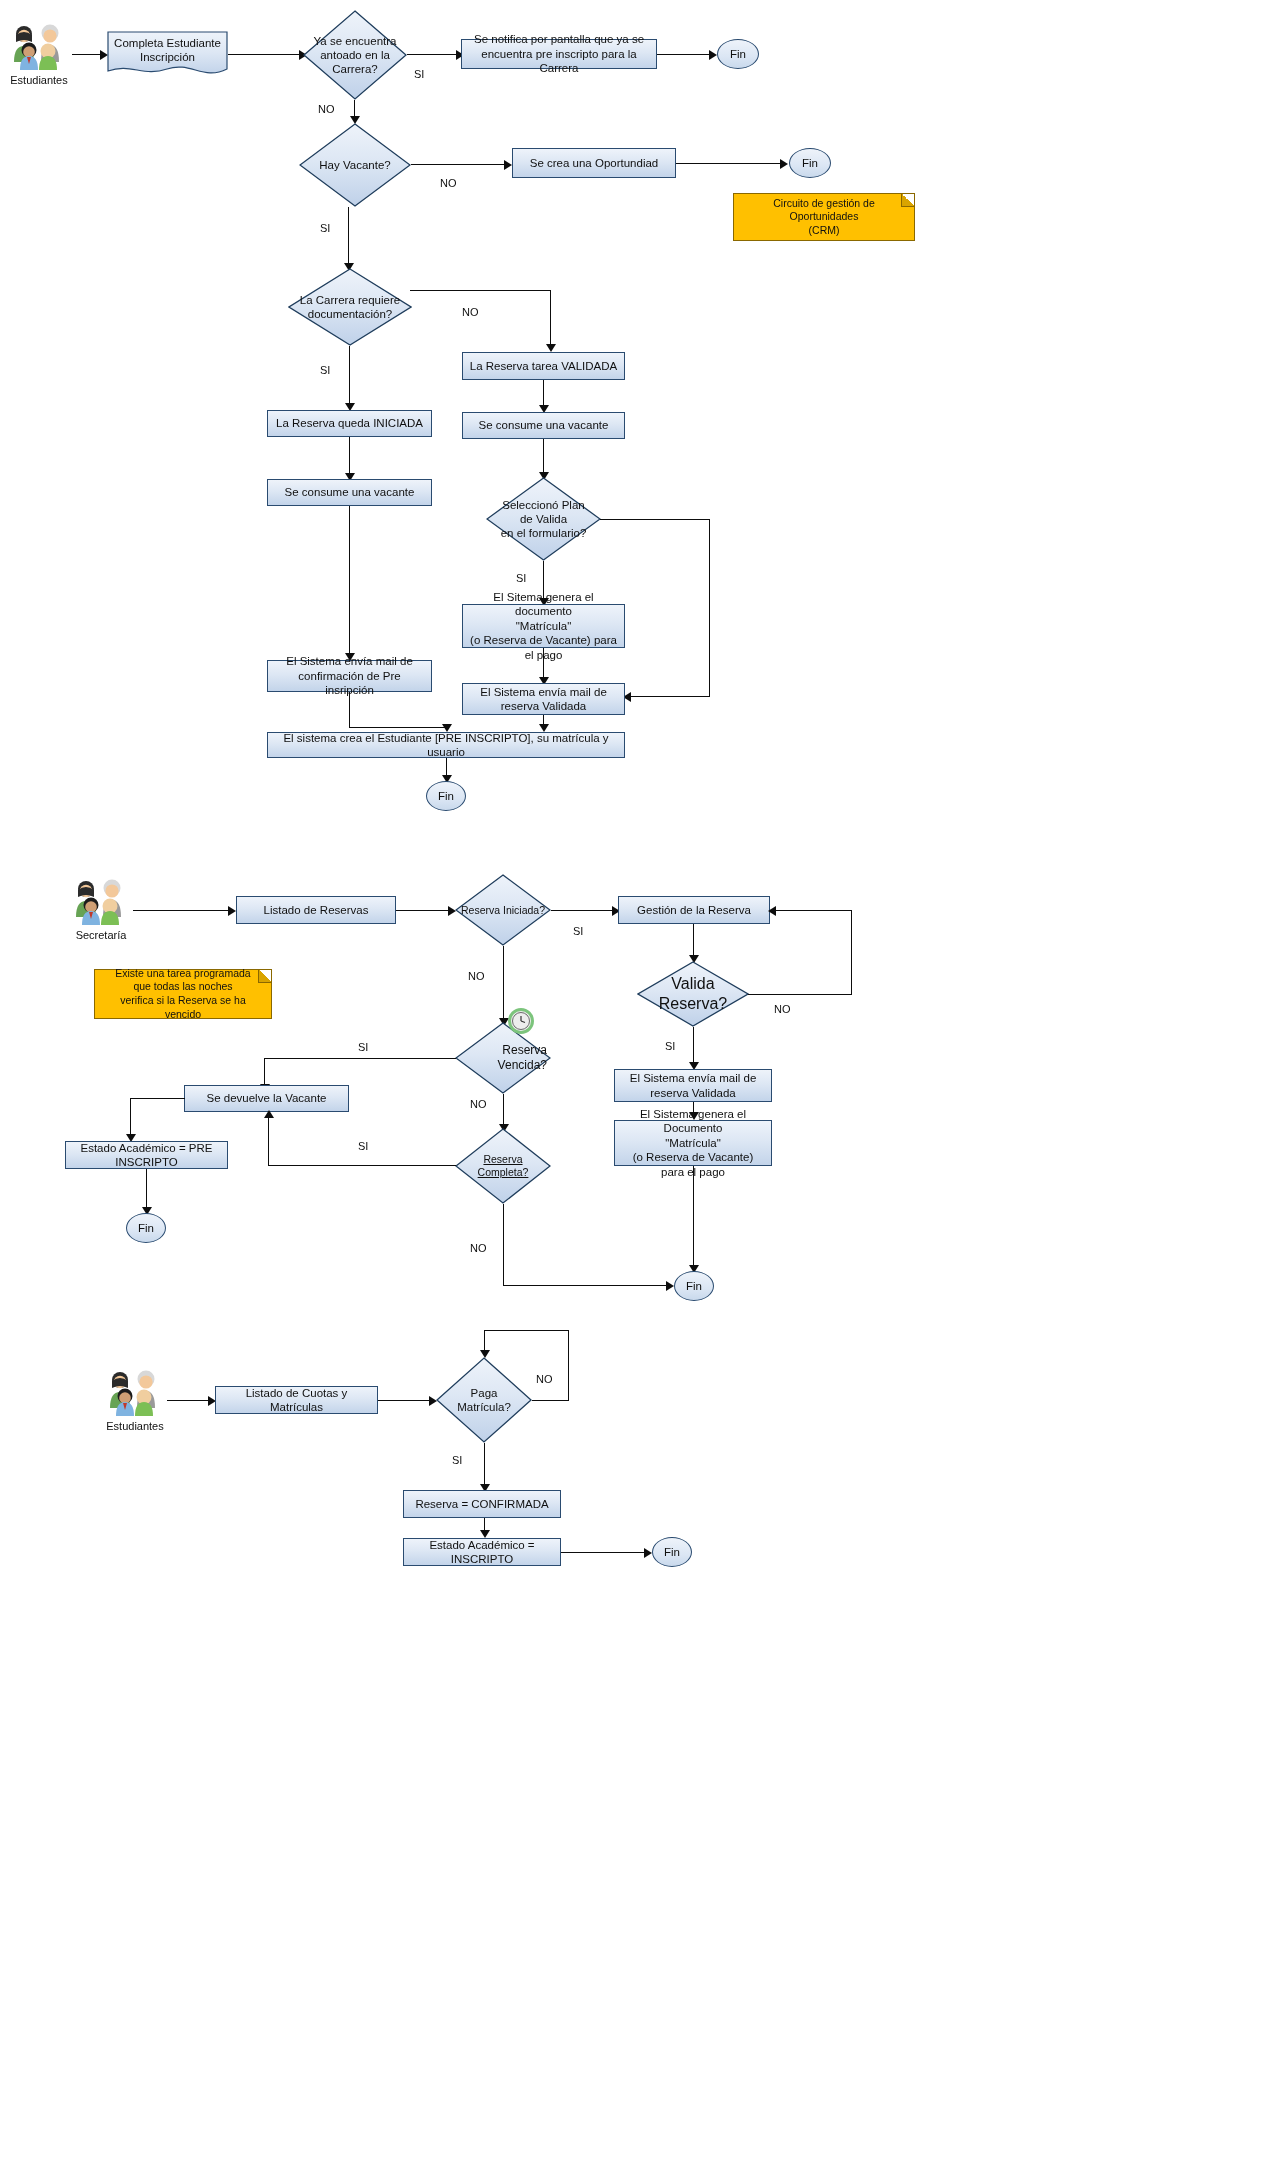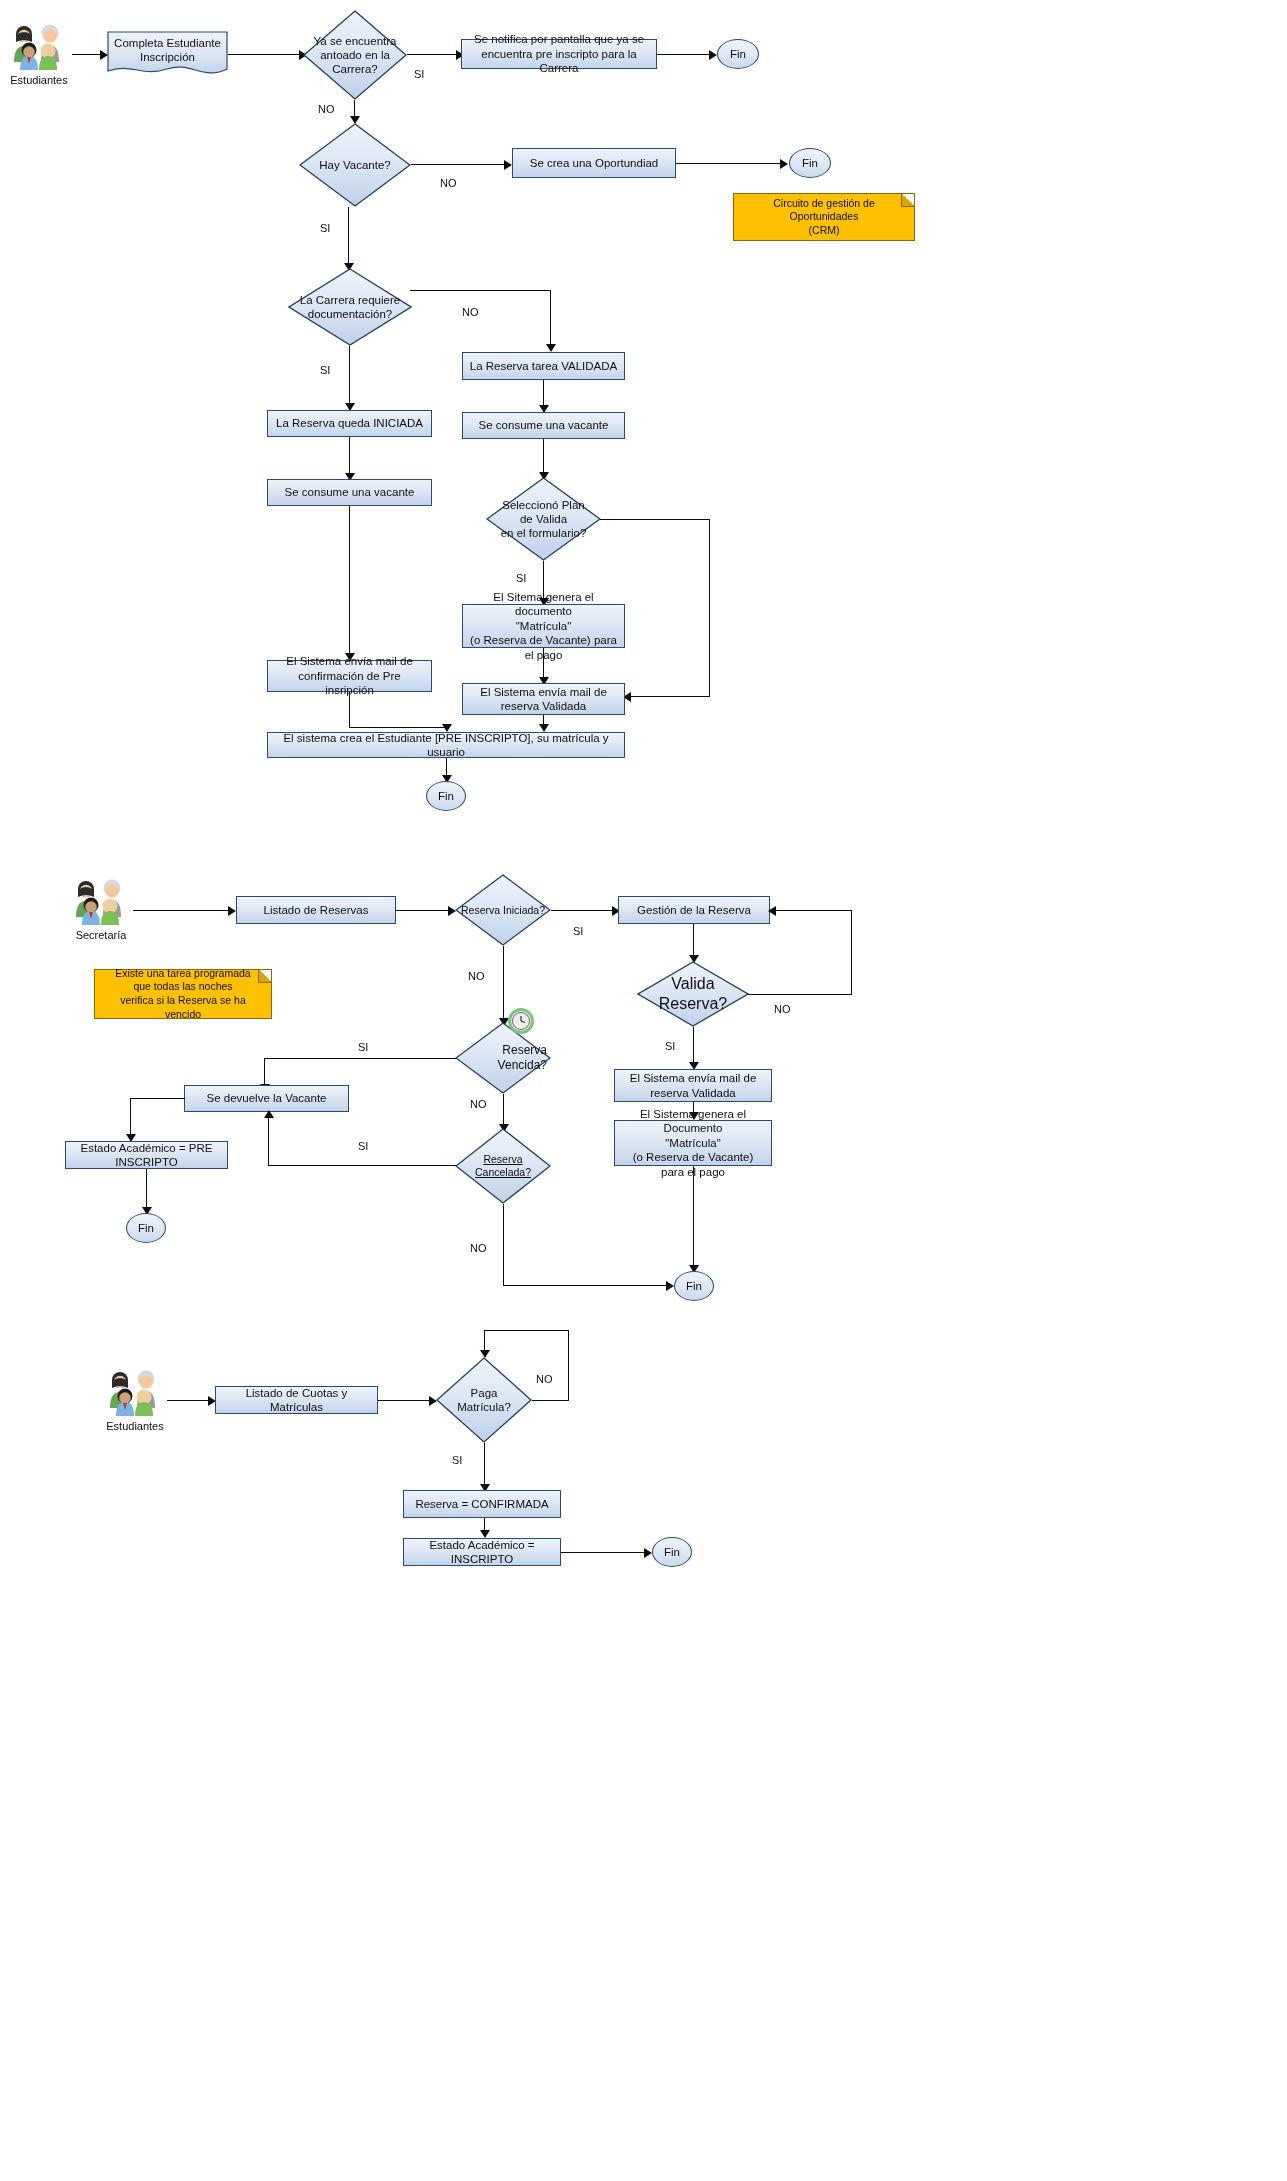--- a/index.html
+++ b/index.html
@@ -439,21 +439,21 @@
   <div class="arw arw-d" style="left:499px;top:1124px;"></div>
   <div class="elbl" style="left:470px;top:1098px;">NO</div>
 
   <div class="dia-wrap" style="left:455px;top:1128px;width:96px;height:76px;">
     <svg class="dia-shape" viewBox="0 0 96 76" preserveAspectRatio="none">
       <polygon points="48,1 95,38 48,75 1,38" fill="url(#gradShape)" stroke="#1f3d5c" stroke-width="1.3"></polygon>
     </svg>
     <div class="dia-label" style="font-size:10.5px;text-decoration:underline;">
       <div>
         <div>Reserva</div>
-        <div>Cancelada?</div>
+        <div>Completa?</div>
       </div>
     </div>
   </div>
 
   <div class="ln lnh" style="left:268px;top:1165px;width:188px;"></div>
   <div class="ln lnv" style="left:268px;top:1118px;height:48px;"></div>
   <div class="arw arw-u" style="left:264px;top:1110px;"></div>
   <div class="elbl" style="left:358px;top:1140px;">SI</div>
 
   <div class="ln lnv" style="left:503px;top:1204px;height:82px;"></div>

